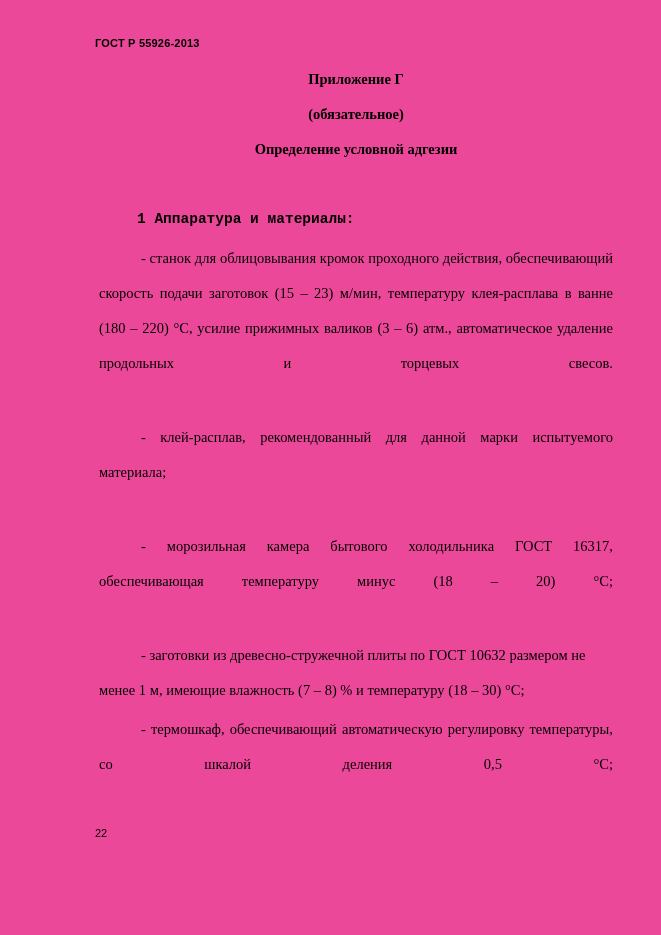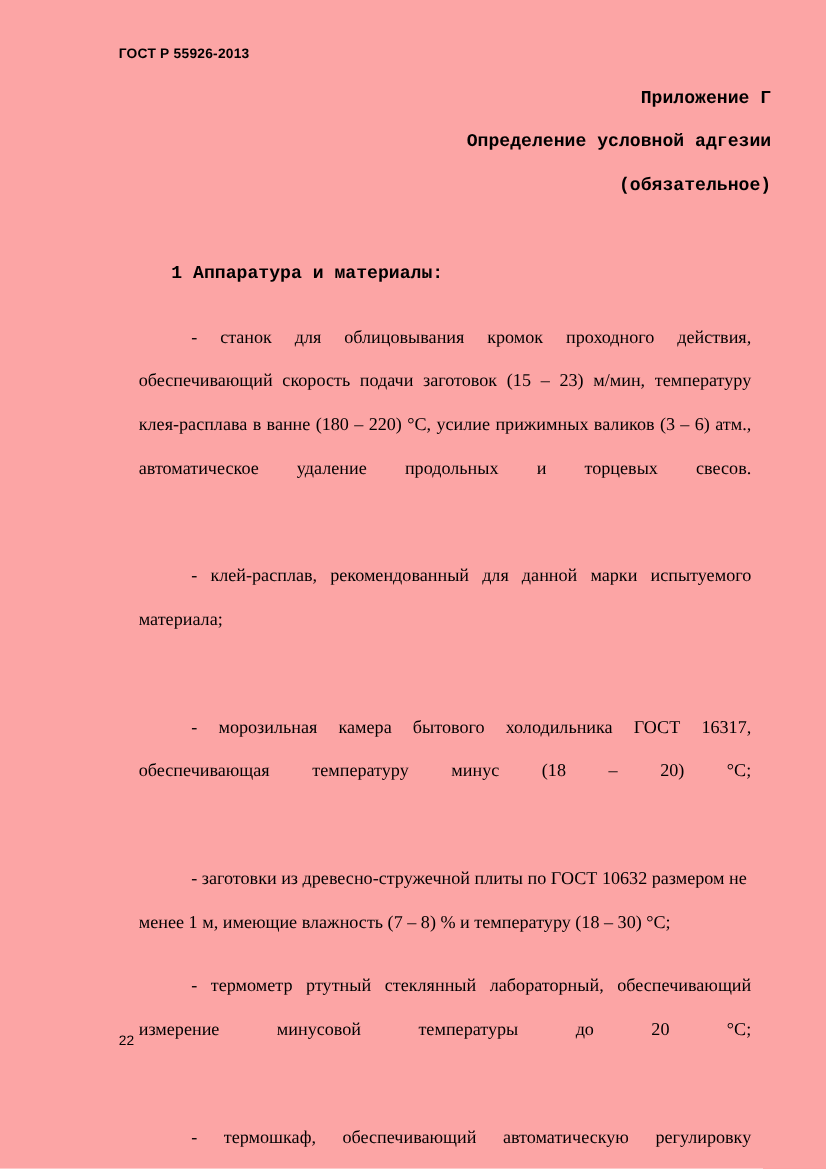--- a/index.html
+++ b/index.html
@@ -8,21 +8,21 @@
     background: #ffffff;
   }
   body {
     font-family: "Liberation Serif", "DejaVu Serif", serif;
     color: #000000;
   }
   .page {
     position: relative;
     width: 661px;
     height: 935px;
-    background: #fca5a5;
+    background: #ec4899;
     overflow: hidden;
     box-sizing: border-box;
   }
 
   
   .doc-header {
     position: absolute;
     left: 95px;
     top: 37px;
     font-family: "Liberation Sans", "DejaVu Sans", sans-serif;
@@ -36,46 +36,45 @@
   
   .content {
     position: absolute;
     left: 95px;
     top: 62px;
     width: 522px;
   }
 
   
   .title-line {
-    text-align: right;
+    text-align: center;
     font-weight: bold;
     font-size: 14.5px;
     line-height: 35px;
     height: 35px;
     white-space: nowrap;
-    font-family: Liberation Mono, monospace;
   }
 
   
   .section-heading {
     font-weight: bold;
     font-size: 14.5px;
     line-height: 35px;
     text-indent: 42px;
     margin-top: 35px;
     font-family: Liberation Mono, monospace;
   }
 
   
   .para {
     font-size: 14.5px;
     line-height: 35px;
     text-align: justify;
     text-indent: 42px;
-    margin: 16px;
+    margin: 4px;
     hyphens: none;
   }
   
   .para::after {
     content: "";
     display: inline-block;
     width: 100%;
   }
 
   
@@ -98,35 +97,34 @@
 <body>
 
 <div class="page">
 
   <div class="doc-header">ГОСТ Р 55926-2013</div>
 
   <div class="content">
 
     <div class="title-line">Приложение Г</div>
 
+    <div class="title-line">(обязательное)</div>
+
     <div class="title-line">Определение условной адгезии</div>
-
-    <div class="title-line">(обязательное)</div>
 
     <div class="section-heading">1 Аппаратура и материалы:</div>
 
     <p class="para">- станок для облицовывания кромок проходного действия, обеспечивающий скорость подачи заготовок (15 – 23) м/мин, температуру клея-расплава в ванне (180 – 220) °С, усилие прижимных валиков (3 – 6) атм., автоматическое удаление продольных и торцевых свесов.</p>
 
     <p class="para">- клей-расплав, рекомендованный для данной марки испытуемого материала;</p>
 
     <p class="para">- морозильная камера бытового холодильника ГОСТ 16317, обеспечивающая температуру минус (18 – 20) °С;</p>
 
     <p class="para natural">- заготовки из древесно-стружечной плиты по ГОСТ 10632 размером не менее 1 м, имеющие влажность (7 – 8) % и температуру (18 – 30) °С;</p>
 
-    <p class="para">- термометр ртутный стеклянный лабораторный, обеспечивающий измерение минусовой температуры до 20 °С;</p>
 
     <p class="para">- термошкаф, обеспечивающий автоматическую регулировку температуры, со шкалой деления 0,5 °С;</p>
 
   </div>
 
   <div class="page-number">22</div>
 
 </div>
 
 </body></html>

